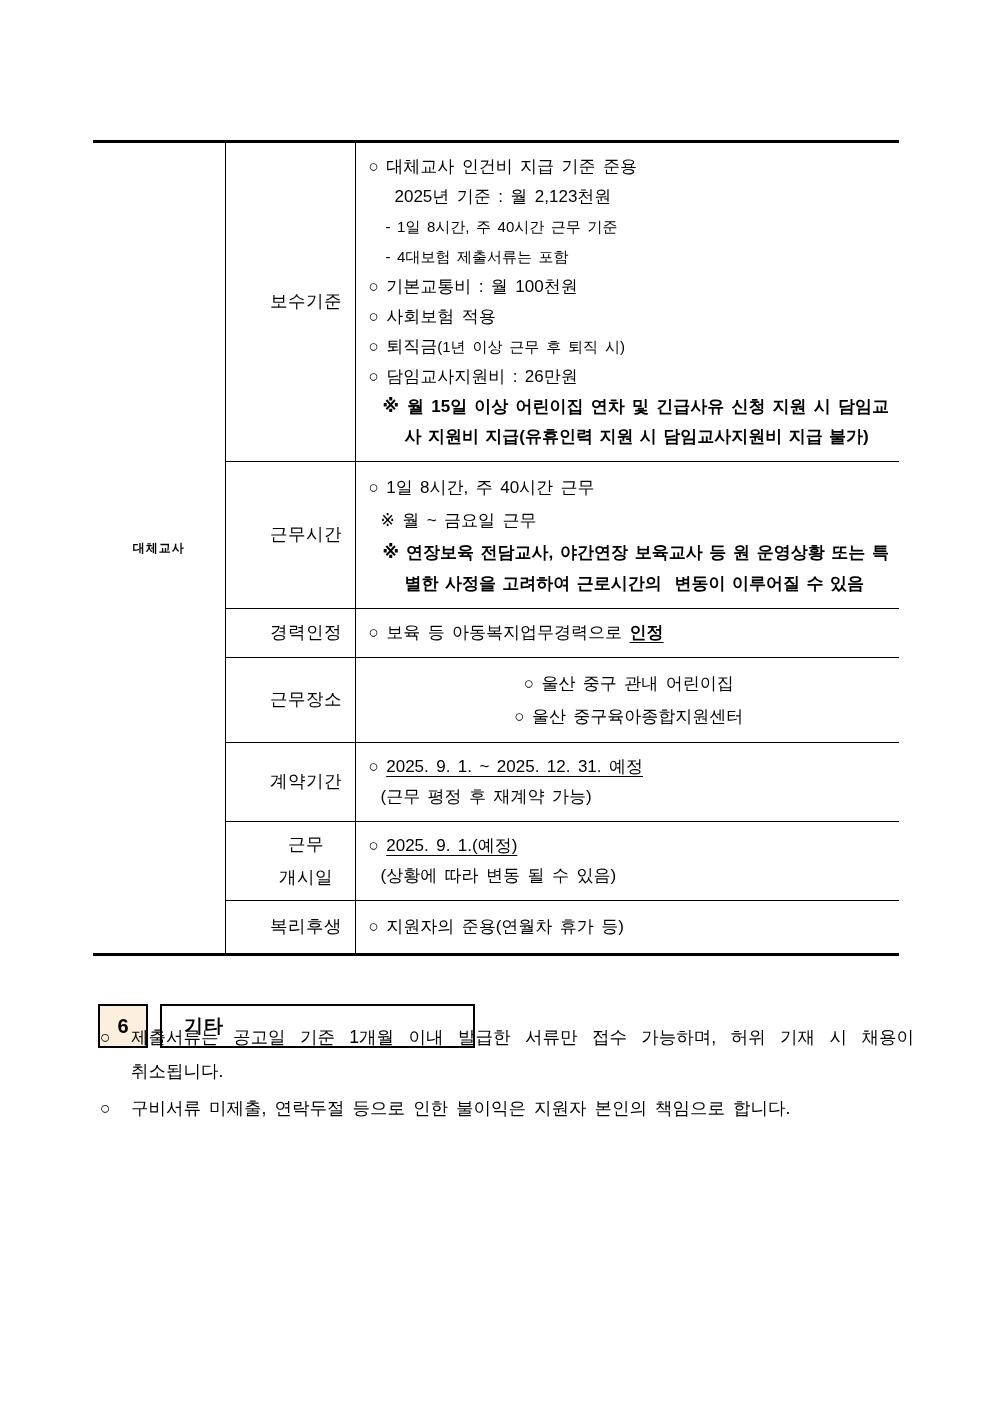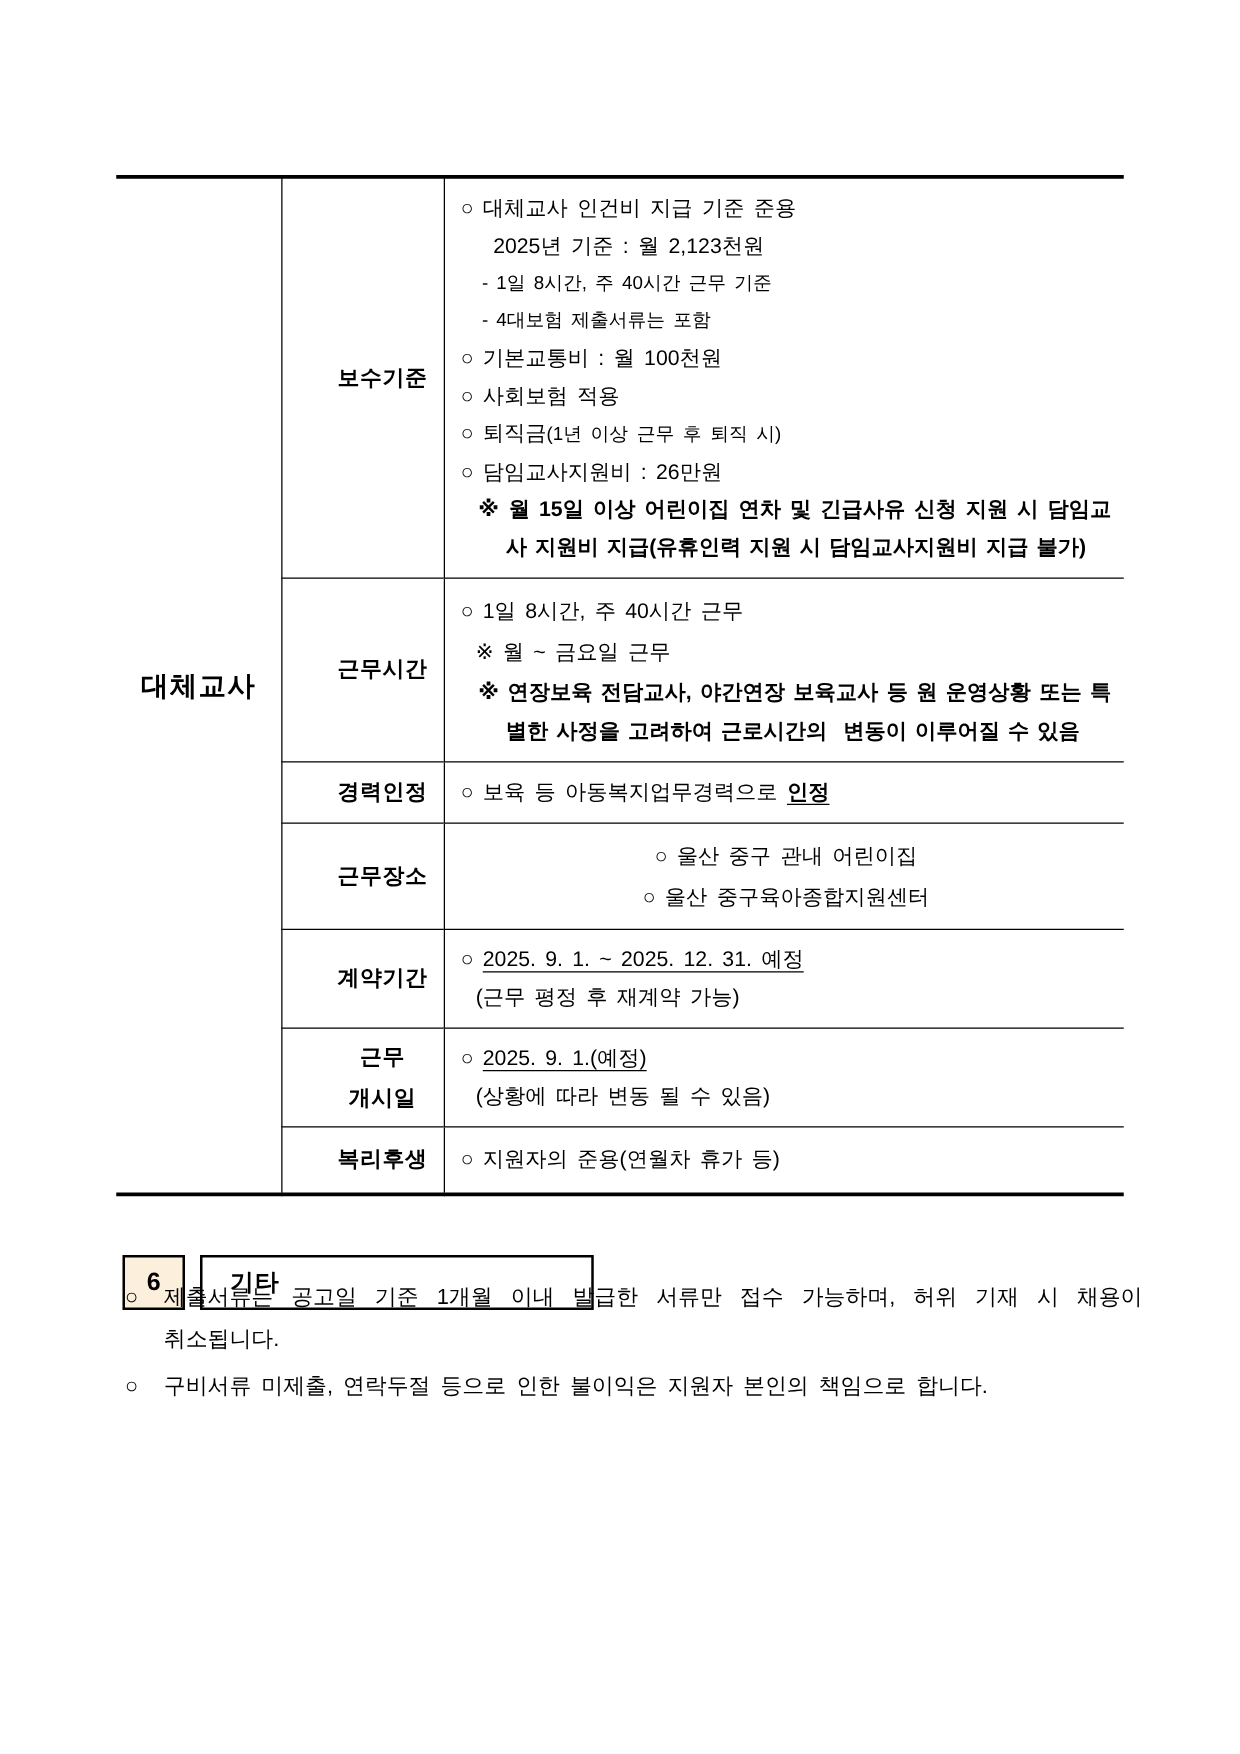--- a/index.html
+++ b/index.html
@@ -10,25 +10,25 @@
   }
   
   .doc-table{
     position:absolute;left:93px;top:140px;width:806px;
     border-collapse:collapse;table-layout:fixed;
     border-top:3px solid #000;border-bottom:3px solid #000;
   }
   .doc-table td{vertical-align:middle;margin-left:25px;}
   td.cat{
     border-right:1.5px solid #000;text-align:center;
-    font-weight:700;font-size:22px;letter-spacing:1px;
+    font-weight:700;font-size:12px;letter-spacing:1px;
   }
   td.lbl{
     border-right:1.5px solid #000;text-align:center;
-    font-weight:700;font-size:17.5px;letter-spacing:0.5px;padding-left:33px;
+    font-weight:400;font-size:17.5px;letter-spacing:0.5px;padding-left:33px;
   }
   td.lbl .lblt{white-space:pre-line;line-height:1.9;}
   td.cnt{padding:9px 10px 9px 13px;font-size:17px;}
   tr.rsep td.lbl, tr.rsep td.cnt{border-top:1.2px solid #000;}
   tr.r0 td.lbl{height:303px;}
   tr.r1 td.lbl{height:119px;}
   tr.r2 td.lbl{height:44px;}
   tr.r3 td.lbl{height:56px;}
   tr.r4 td.lbl{height:49px;}
   tr.r5 td.lbl{height:53px;}

